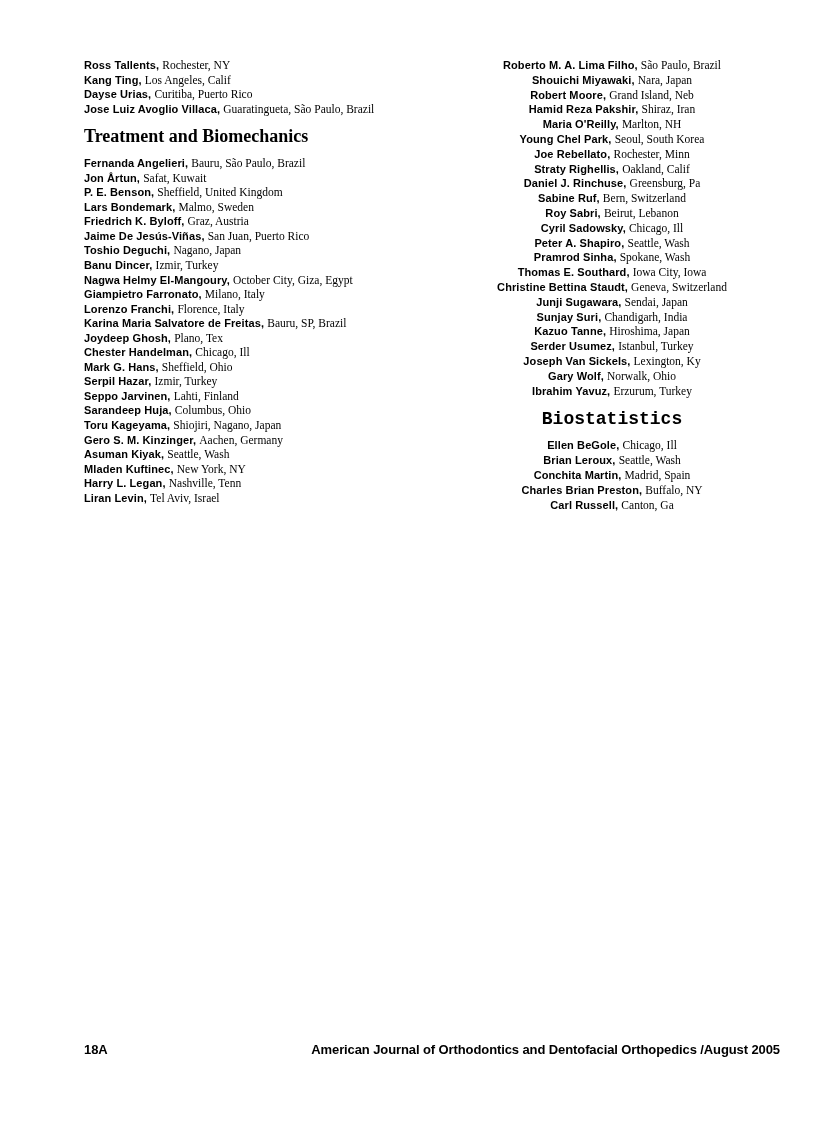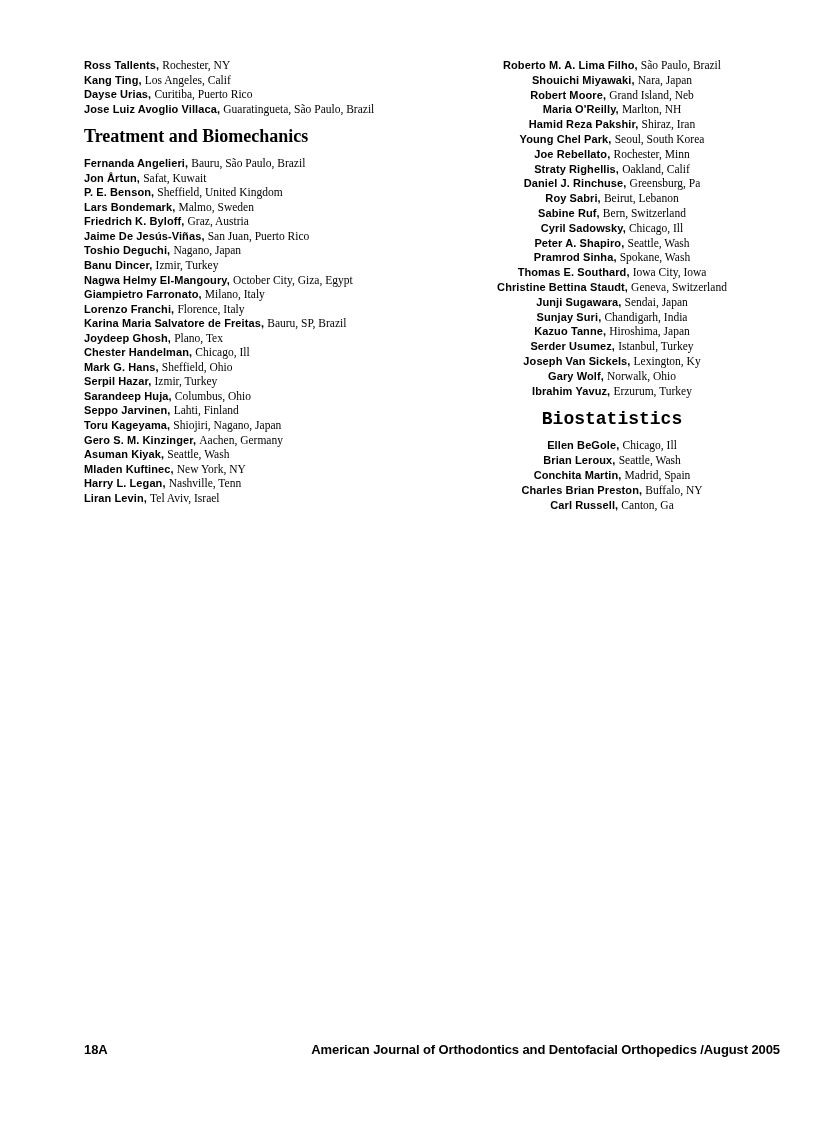--- a/index.html
+++ b/index.html
@@ -109,24 +109,24 @@
         <div class="entry"><span class="nm">Karina Maria Salvatore de Freitas</span><span class="loc">Bauru, SP, Brazil</span></div>
 
         <div class="entry"><span class="nm">Joydeep Ghosh</span><span class="loc">Plano, Tex</span></div>
 
         <div class="entry"><span class="nm">Chester Handelman</span><span class="loc">Chicago, Ill</span></div>
 
         <div class="entry"><span class="nm">Mark G. Hans</span><span class="loc">Sheffield, Ohio</span></div>
 
         <div class="entry"><span class="nm">Serpil Hazar</span><span class="loc">Izmir, Turkey</span></div>
 
+        <div class="entry"><span class="nm">Seppo Jarvinen</span><span class="loc">Lahti, Finland</span></div>
+
         <div class="entry"><span class="nm">Sarandeep Huja</span><span class="loc">Columbus, Ohio</span></div>
 
-        <div class="entry"><span class="nm">Seppo Jarvinen</span><span class="loc">Lahti, Finland</span></div>
-
         <div class="entry"><span class="nm">Toru Kageyama</span><span class="loc">Shiojiri, Nagano, Japan</span></div>
 
         <div class="entry"><span class="nm">Gero S. M. Kinzinger</span><span class="loc">Aachen, Germany</span></div>
 
         <div class="entry"><span class="nm">Asuman Kiyak</span><span class="loc">Seattle, Wash</span></div>
 
         <div class="entry"><span class="nm">Mladen Kuftinec</span><span class="loc">New York, NY</span></div>
 
         <div class="entry"><span class="nm">Harry L. Legan</span><span class="loc">Nashville, Tenn</span></div>
 
@@ -138,35 +138,35 @@
   <div class="col" id="col-right">
 
     <div class="entry-list">
 
         <div class="entry"><span class="nm">Roberto M. A. Lima Filho</span><span class="loc">São Paulo, Brazil</span></div>
 
         <div class="entry"><span class="nm">Shouichi Miyawaki</span><span class="loc">Nara, Japan</span></div>
 
         <div class="entry"><span class="nm">Robert Moore</span><span class="loc">Grand Island, Neb</span></div>
 
+        <div class="entry"><span class="nm">Hamid Reza Pakshir</span><span class="loc">Shiraz, Iran</span></div>
+
         <div class="entry"><span class="nm">Maria O'Reilly</span><span class="loc">Marlton, NH</span></div>
 
-        <div class="entry"><span class="nm">Hamid Reza Pakshir</span><span class="loc">Shiraz, Iran</span></div>
-
         <div class="entry"><span class="nm">Young Chel Park</span><span class="loc">Seoul, South Korea</span></div>
 
         <div class="entry"><span class="nm">Joe Rebellato</span><span class="loc">Rochester, Minn</span></div>
 
         <div class="entry"><span class="nm">Straty Righellis</span><span class="loc">Oakland, Calif</span></div>
 
         <div class="entry"><span class="nm">Daniel J. Rinchuse</span><span class="loc">Greensburg, Pa</span></div>
 
+        <div class="entry"><span class="nm">Sabine Ruf</span><span class="loc">Bern, Switzerland</span></div>
+
         <div class="entry"><span class="nm">Roy Sabri</span><span class="loc">Beirut, Lebanon</span></div>
-
-        <div class="entry"><span class="nm">Sabine Ruf</span><span class="loc">Bern, Switzerland</span></div>
 
         <div class="entry"><span class="nm">Cyril Sadowsky</span><span class="loc">Chicago, Ill</span></div>
 
         <div class="entry"><span class="nm">Peter A. Shapiro</span><span class="loc">Seattle, Wash</span></div>
 
         <div class="entry"><span class="nm">Pramrod Sinha</span><span class="loc">Spokane, Wash</span></div>
 
         <div class="entry"><span class="nm">Thomas E. Southard</span><span class="loc">Iowa City, Iowa</span></div>
 
         <div class="entry"><span class="nm">Christine Bettina Staudt</span><span class="loc">Geneva, Switzerland</span></div>

